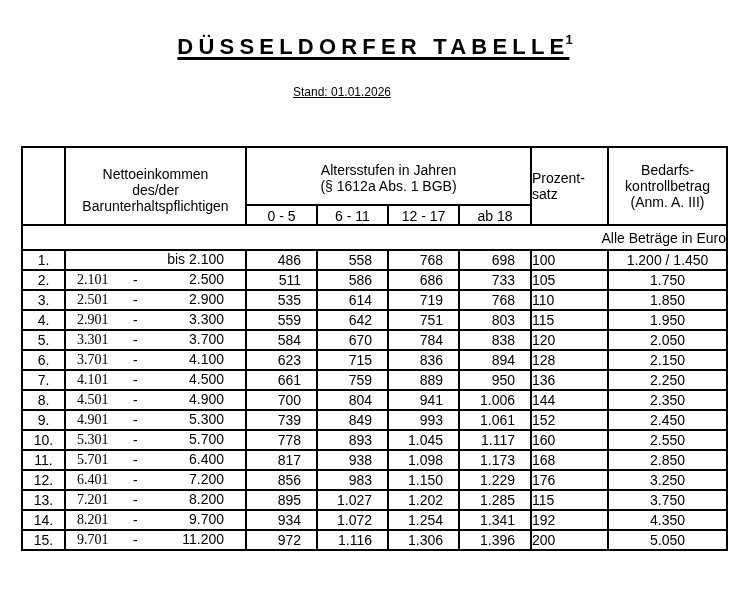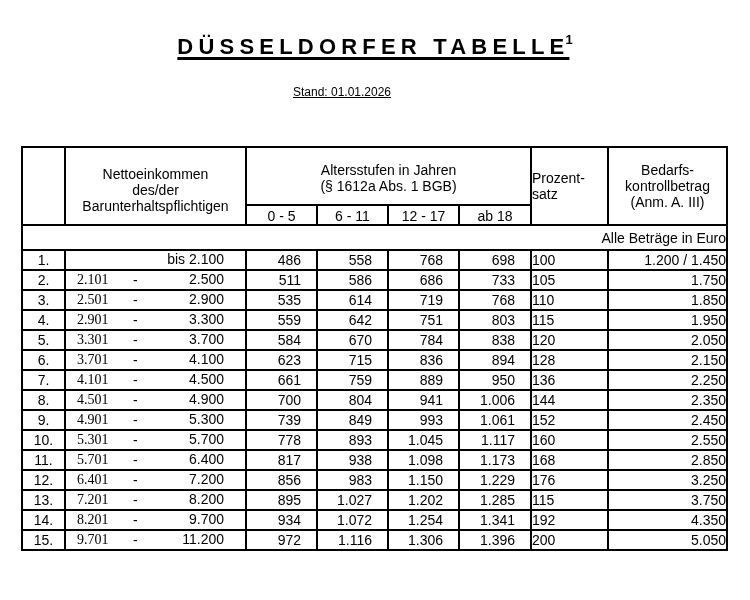--- a/index.html
+++ b/index.html
@@ -72,21 +72,21 @@
     .h-bed { vertical-align: middle; text-align: center; border-radius: 32px; }
     .euro-row td { height: 23px; text-align: right; vertical-align: middle; }
     .data-row td { height: 18px; vertical-align: middle; }
     .c-nr { text-align: center; }
     .c-netto { position: relative; }
     .c-netto .from { position: absolute; left: 11px; top: 1px; font-family: Liberation Serif, serif; }
     .c-netto .dash { position: absolute; left: 67px; top: 1px; }
     .c-netto .to { position: absolute; right: 21px; top: 0; }
     .c-age { text-align: right; padding-right: 15px !important; }
     .c-pct { text-align: left; }
-    .c-bed { text-align: right; }
+    .c-bed { text-align: center; }
     .cell-inner { display: block; height: 18px; line-height: 18px; }
   </style>
 </head>
 <body>
 
 <div class="title"><span class="t-text">DÜSSELDORFER TABELLE</span><sup>1</sup></div>
 
 <div class="stand">Stand: 01.01.2026</div>
 
 <table class="dt">

